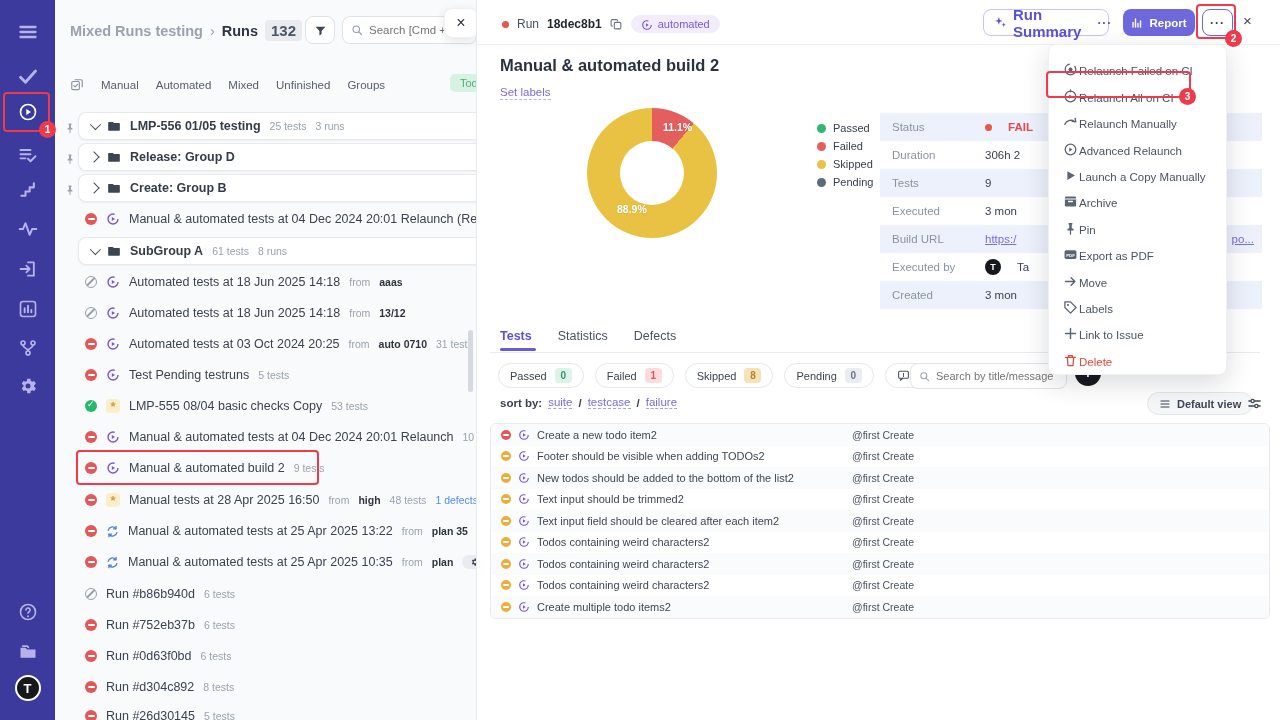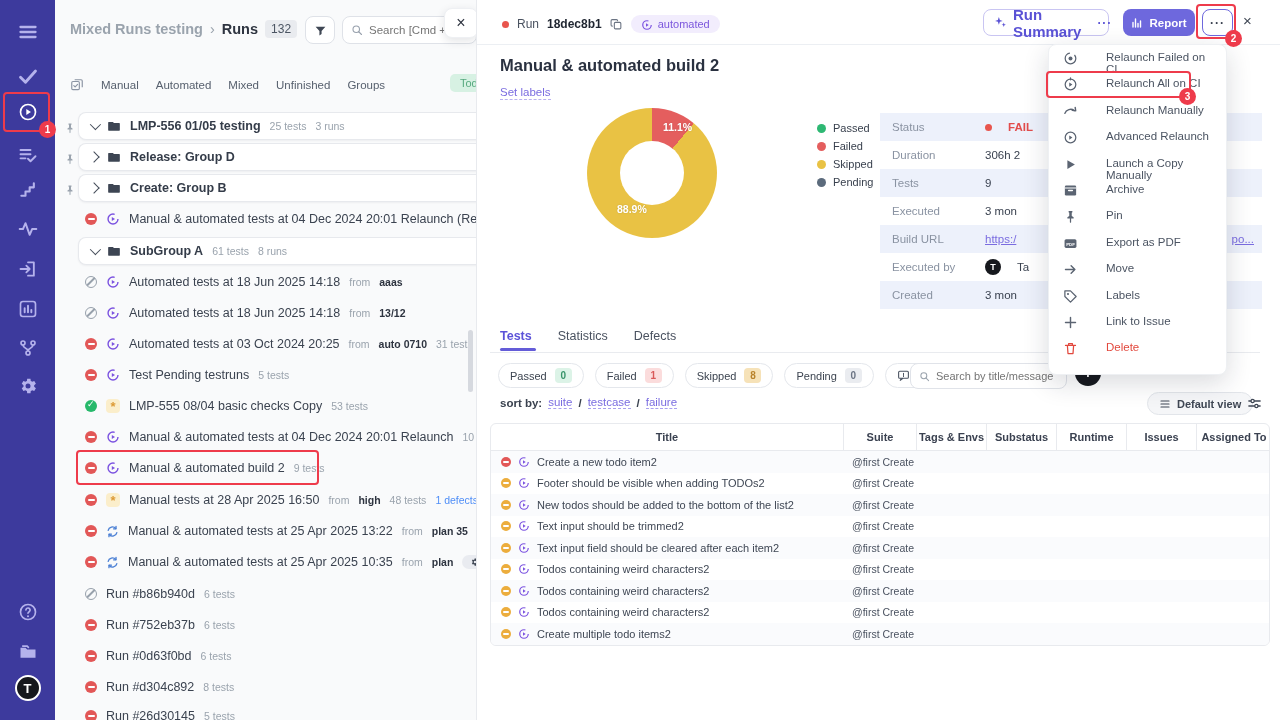--- a/index.html
+++ b/index.html
@@ -17,21 +17,21 @@
     background:#16181d; color:#fff; font-weight:bold; font-size:13px; display:flex; align-items:center; justify-content:center;
     border:2px solid #fff; }
 
   
   #left-panel { position:absolute; left:55px; top:0; width:422px; height:720px; background:#f9fafb;
     border-right:1px solid #e8eaee; overflow:hidden; z-index:5; }
   .breadcrumb { position:absolute; left:15px; top:20px; display:flex; align-items:center; gap:7px; font-size:14.5px; }
   .bc-project { color:#9aa3ad; font-weight:bold; }
   .bc-sep { color:#9aa3ad; }
   .bc-current { color:#2e3440; font-weight:bold; }
-  .bc-count { background:#e9ebef; color:#4b5563; font-size:12px; font-weight:normal; padding:2px 6px; border-radius:4px; }
+  .bc-count { background:#e9ebef; color:#4b5563; font-size:15px; font-weight:bold; padding:2px 6px; border-radius:4px; }
   .filter-btn { position:absolute; left:250px; top:16px; width:30px; height:28px; border:1px solid #dfe2e8; border-radius:8px;
     background:#fff; display:flex; align-items:center; justify-content:center; color:#3f4754; cursor:pointer; }
   .filter-btn svg { width:13px; height:13px; }
   .lp-search { position:absolute; left:287px; top:16px; width:135px; height:28px; border:1px solid #dfe2e8; border-radius:8px;
     background:#fff; display:flex; align-items:center; gap:6px; padding:0 8px; color:#98a1ad; }
   .lp-search svg { width:12px; height:12px; flex:none; }
   .lp-search input { border:none; outline:none; font-size:11.5px; width:100%; background:transparent; color:#39414e;
     font-family:inherit; }
   .lp-close { position:absolute; left:389px; top:8px; width:34px; height:30px; background:#fff; border:1px solid #eef0f3;
     border-radius:8px; box-shadow:0 3px 10px rgba(25,30,50,.12); display:flex; align-items:center; justify-content:center;
@@ -181,21 +181,21 @@
   .td-title .st { width:10px; height:10px; }
   .st.sm-fail { background:#e25757; } .st.sm-fail::after { content:""; position:absolute; left:2px; top:4px; width:6px; height:2px; background:#fff; border-radius:1px; }
   .st.sm-skip { background:#ecad3d; } .st.sm-skip::after { content:""; position:absolute; left:2px; top:4px; width:6px; height:2px; background:#fff; border-radius:1px; }
   .td-title .robot-ic { width:12px; height:12px; } .td-title .robot-ic svg { width:12px; height:12px; }
   .td-title .ttl { font-size:11px; color:#3f4754; }
   .td-suite { font-size:10.5px; color:#4a5260; padding-left:8px; flex:none; overflow:hidden; white-space:nowrap; }
 
   
   .menu { position:absolute; left:571px; top:44px; width:179px; background:#fff; border:1px solid #eef0f3; border-radius:8px;
     box-shadow:0 8px 26px rgba(25,30,50,.16); padding:6px 0; z-index:50; }
-  .menu-item { display:flex; align-items:flex-start; gap:28px; height:26.4px; padding:0 14px; font-size:11.5px; color:#4b5462;
+  .menu-item { display:flex; align-items:flex-end; gap:1px; height:26.4px; padding:0 14px; font-size:11.5px; color:#4b5462;
     cursor:pointer; }
   .menu-item .mi { width:15px; height:15px; color:#5b6472; display:flex; flex:none; }
   .menu-item .mi svg { width:15px; height:15px; }
   .menu-item.danger, .menu-item.danger .mi { color:#e2483d; }
 
   
   .ann-box { position:absolute; border:2.5px solid #ee3b4b; border-radius:4px; z-index:60; pointer-events:none; }
   .ann-badge { position:absolute; width:17px; height:17px; border-radius:50%; background:#ee3b4b; color:#fff; font-size:10px;
     font-weight:bold; display:flex; align-items:center; justify-content:center; z-index:61; pointer-events:none; }
 </style>
@@ -711,29 +711,20 @@
     </div>
     <div class="sliders-ic">
       <svg viewBox="0 0 24 24">
           <path d="M3 8h18M3 16h18" stroke="currentColor" stroke-width="2.2" stroke-linecap="round"></path>
           <circle cx="9" cy="8" r="2.6" fill="#fff" stroke="currentColor" stroke-width="2"></circle>
           <circle cx="15" cy="16" r="2.6" fill="#fff" stroke="currentColor" stroke-width="2"></circle>
         </svg>
     </div>
 
     <div class="ttable">
-      <div class="thead" id="thead">
-          <span class="th" style="width: 353px;">Title</span>
-          <span class="th" style="width: 73px;">Suite</span>
-          <span class="th" style="width: 70px;">Tags &amp; Envs</span>
-          <span class="th" style="width: 70px;">Substatus</span>
-          <span class="th" style="width: 70px;">Runtime</span>
-          <span class="th" style="width: 70px;">Issues</span>
-          <span class="th" style="width: 74px;">Assigned To</span>
-        </div>
       <div id="tbody">
           <div class="trow">
             <span class="td-title" style="width: 353px;">
               <span class="st sm-fail"></span>
               <span class="robot-ic">
                 <svg viewBox="0 0 24 24">
                   <circle cx="12" cy="12" r="8.5" stroke="currentColor" stroke-width="2.4" fill="none" stroke-dasharray="42 12"></circle>
                   <path d="M10 8.6l5.4 3.4-5.4 3.4z" fill="currentColor"></path>
                 </svg>
               </span>

